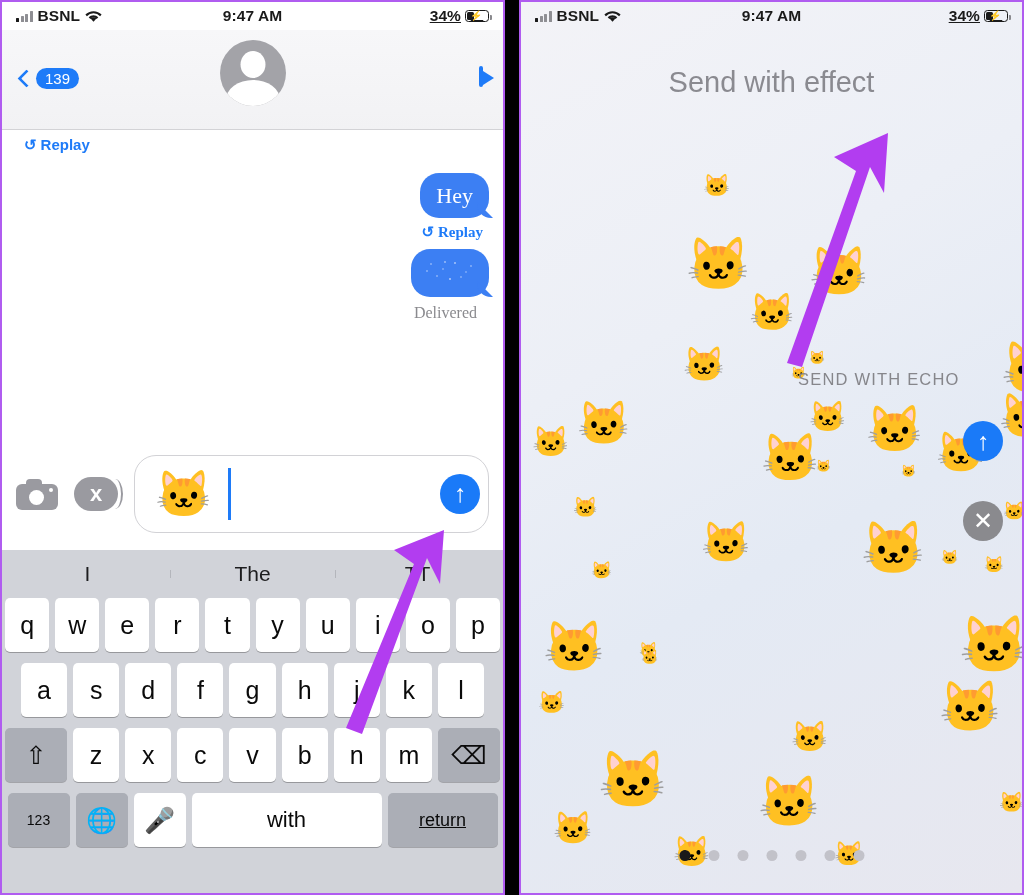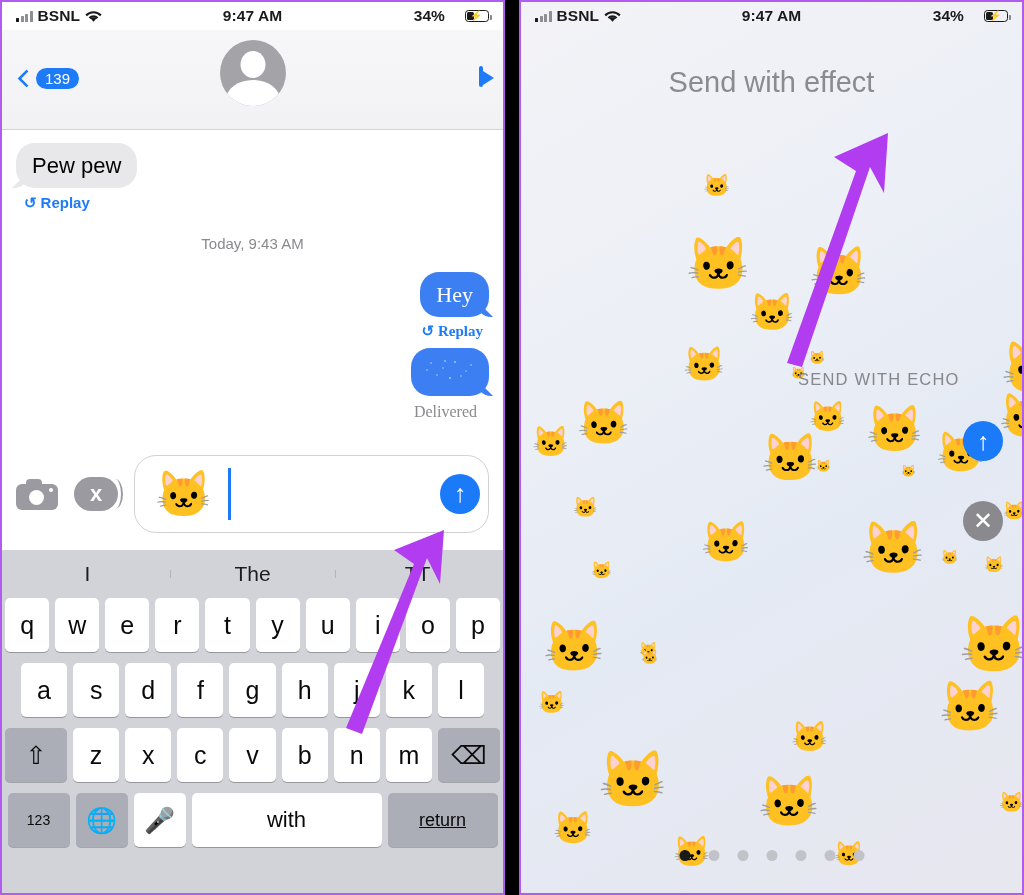--- a/index.html
+++ b/index.html
@@ -26,21 +26,21 @@
   .statusbar {
     position:relative;
     height:28px;
     display:flex; align-items:center;
     padding:0 14px;
     font-size:15.5px; font-weight:bold; color:#1a1a1a;
     letter-spacing:.1px;
   }
   .sb-left { display:flex; align-items:center; gap:5px; }
   .sb-center { position:absolute; left:0; right:0; text-align:center; font-weight:bold; font-size:15.5px; }
-  .sb-right { margin-left:auto; display:flex; align-items:center; gap:20px; position:relative; z-index:2; }
+  .sb-right { margin-left:auto; display:flex; align-items:center; gap:4px; position:relative; z-index:2;text-decoration:underline; }
 
   .bars { display:flex; align-items:flex-end; gap:1.5px; height:11px; }
   .bars i { display:block; width:3px; background:#1a1a1a; border-radius:.5px; }
   .bars i:nth-child(1){ height:4px; }
   .bars i:nth-child(2){ height:6px; background:#8e8e93; }
   .bars i:nth-child(3){ height:8px; background:#8e8e93; }
   .bars i:nth-child(4){ height:11px; background:#8e8e93; }
 
   .batt {
     width:24px; height:12px; border:1.6px solid #1a1a1a; border-radius:3.5px;
@@ -292,28 +292,26 @@
         </div>
         <div class="contact-name"></div>
       </div>
       <div class="video-btn">
         <span class="vcam"></span>
       </div>
     </div>
 
     <div class="thread">
       <div class="bub-row them">
-        <div class="bubble them">Pew pew</div>
         <div class="replay">
           <span class="rep-ico">↺</span>
           <span>Replay</span>
         </div>
       </div>
 
-      <div class="daystamp">Today, 9:43 AM</div>
 
       <div class="bub-row me">
         <div class="bubble me">Hey</div>
         <div class="replay">
           <span class="rep-ico">↺</span>
           <span>Replay</span>
         </div>
         <div class="bubble me ink-bubble">
           <span class="ink"></span>
         </div>

